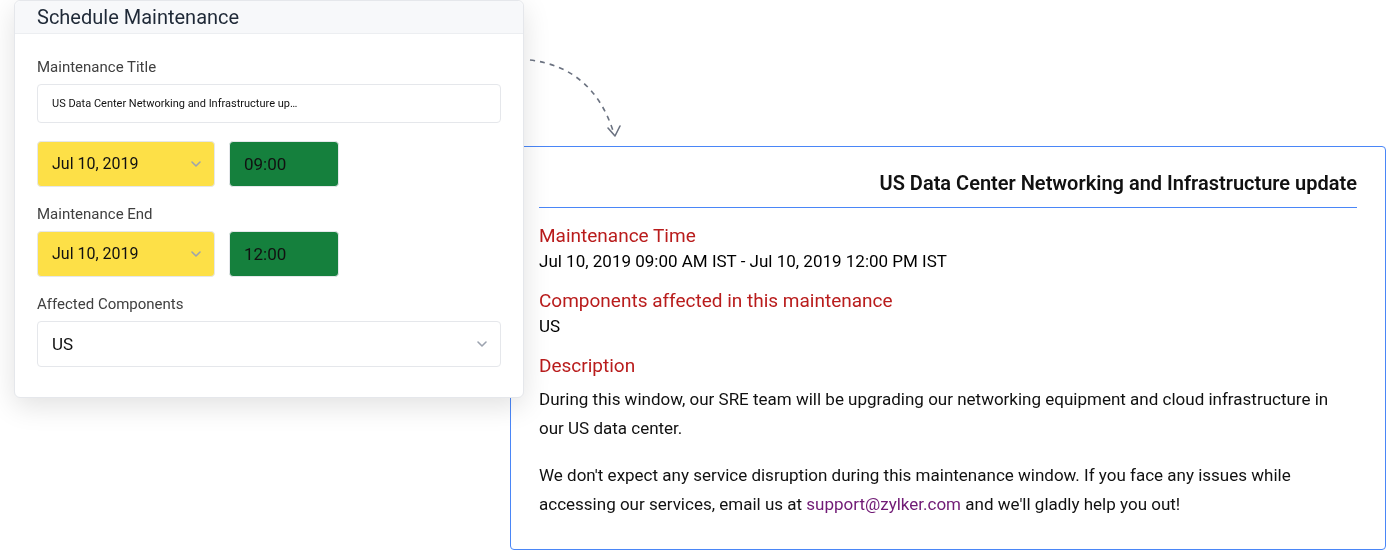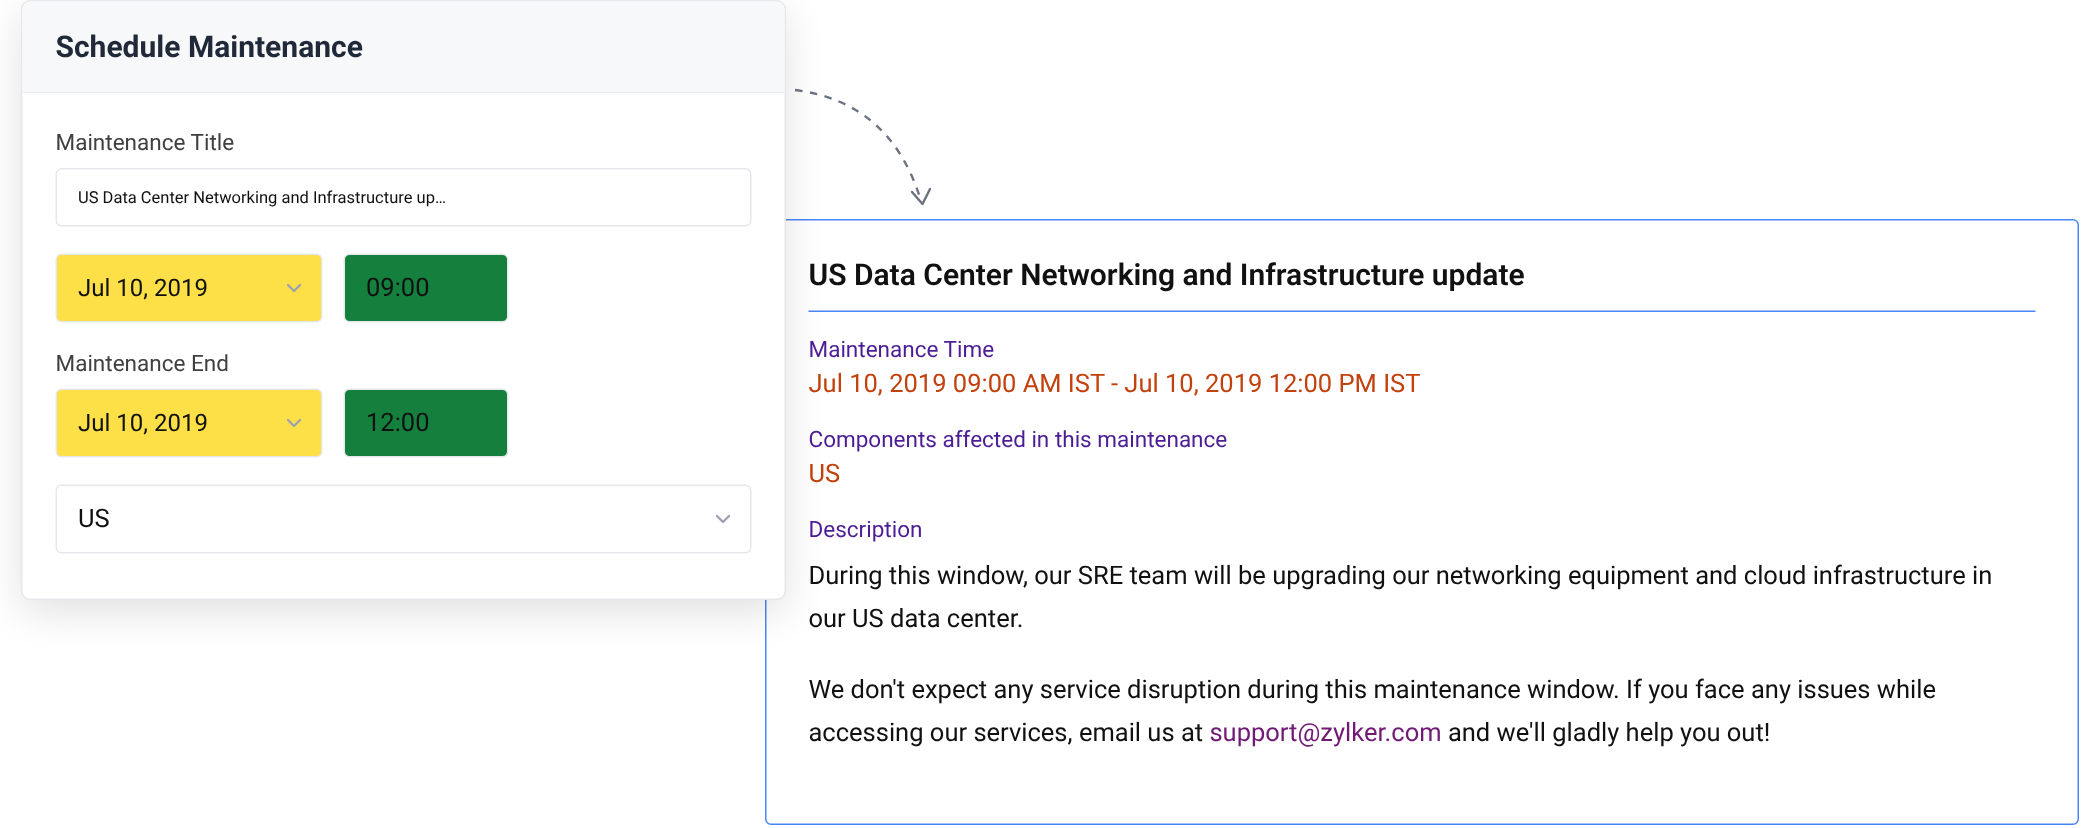--- a/index.html
+++ b/index.html
@@ -17,25 +17,25 @@
       top: 0;
       width: 510px;
       background: #fff;
       border: 1px solid #e5e7eb;
       border-radius: 6px;
       box-shadow: 0 8px 28px rgba(0,0,0,0.12);
       z-index: 2;
     }
     .form-header {
       background: #f7f8fa;
-      padding: 18px 22px;
+      padding: 4px 22px;
       border-bottom: 1px solid #eceef1;
       border-radius: 6px 6px 0 0;
       font-size: 20px;
-      font-weight: 700;
+      font-weight: 400;
       color: #1f2937;
     }
     .form-body {
       padding: 16px 22px 30px 22px;
     }
     .field-group { margin-top: 8px; margin-bottom: 18px; }
     .field-label {
       font-size: 15px;
       color: #404040;
       margin-bottom: 8px;
@@ -105,29 +105,30 @@
       padding: 24px 28px;
       z-index: 1;
     }
     .preview-title {
       font-size: 20px;
       font-weight: 600;
       color: #111;
       padding-bottom: 12px;
       border-bottom: 1px solid #4a86f7;
       margin-bottom: 16px;
+      text-align: right;
     }
     .preview-label {
-      font-size: 15px;
-      color: #4c1d95;
+      font-size: 19px;
+      color: #b91c1c;
       margin-bottom: 4px;
     }
     .preview-value {
       font-size: 17px;
-      color: #c2410c;
+      color: #000000;
       margin-bottom: 18px;
     }
     .preview-desc {
       font-size: 17px;
       color: #111;
       line-height: 1.7;
     }
     .preview-desc p { margin-bottom: 18px; }
     .preview-desc a { color: #701a75; text-decoration: none; }
     .arrow-connector {
@@ -177,20 +178,21 @@
               </svg>
           </span>
         </div>
         <div class="time-input">
           <span>12:00</span>
         </div>
       </div>
     </div>
 
     <div class="field-group" style="margin-bottom:0">
+      <label class="field-label">Affected Components</label>
       <div class="full-select">
         <span>US</span>
         <span class="chevron">
           <svg width="12" height="12" viewBox="0 0 12 12">
               <path d="M2 4 L6 8 L10 4" stroke="currentColor" stroke-width="1.6" fill="none" stroke-linecap="round" stroke-linejoin="round"></path>
             </svg>
         </span>
       </div>
     </div>
 

